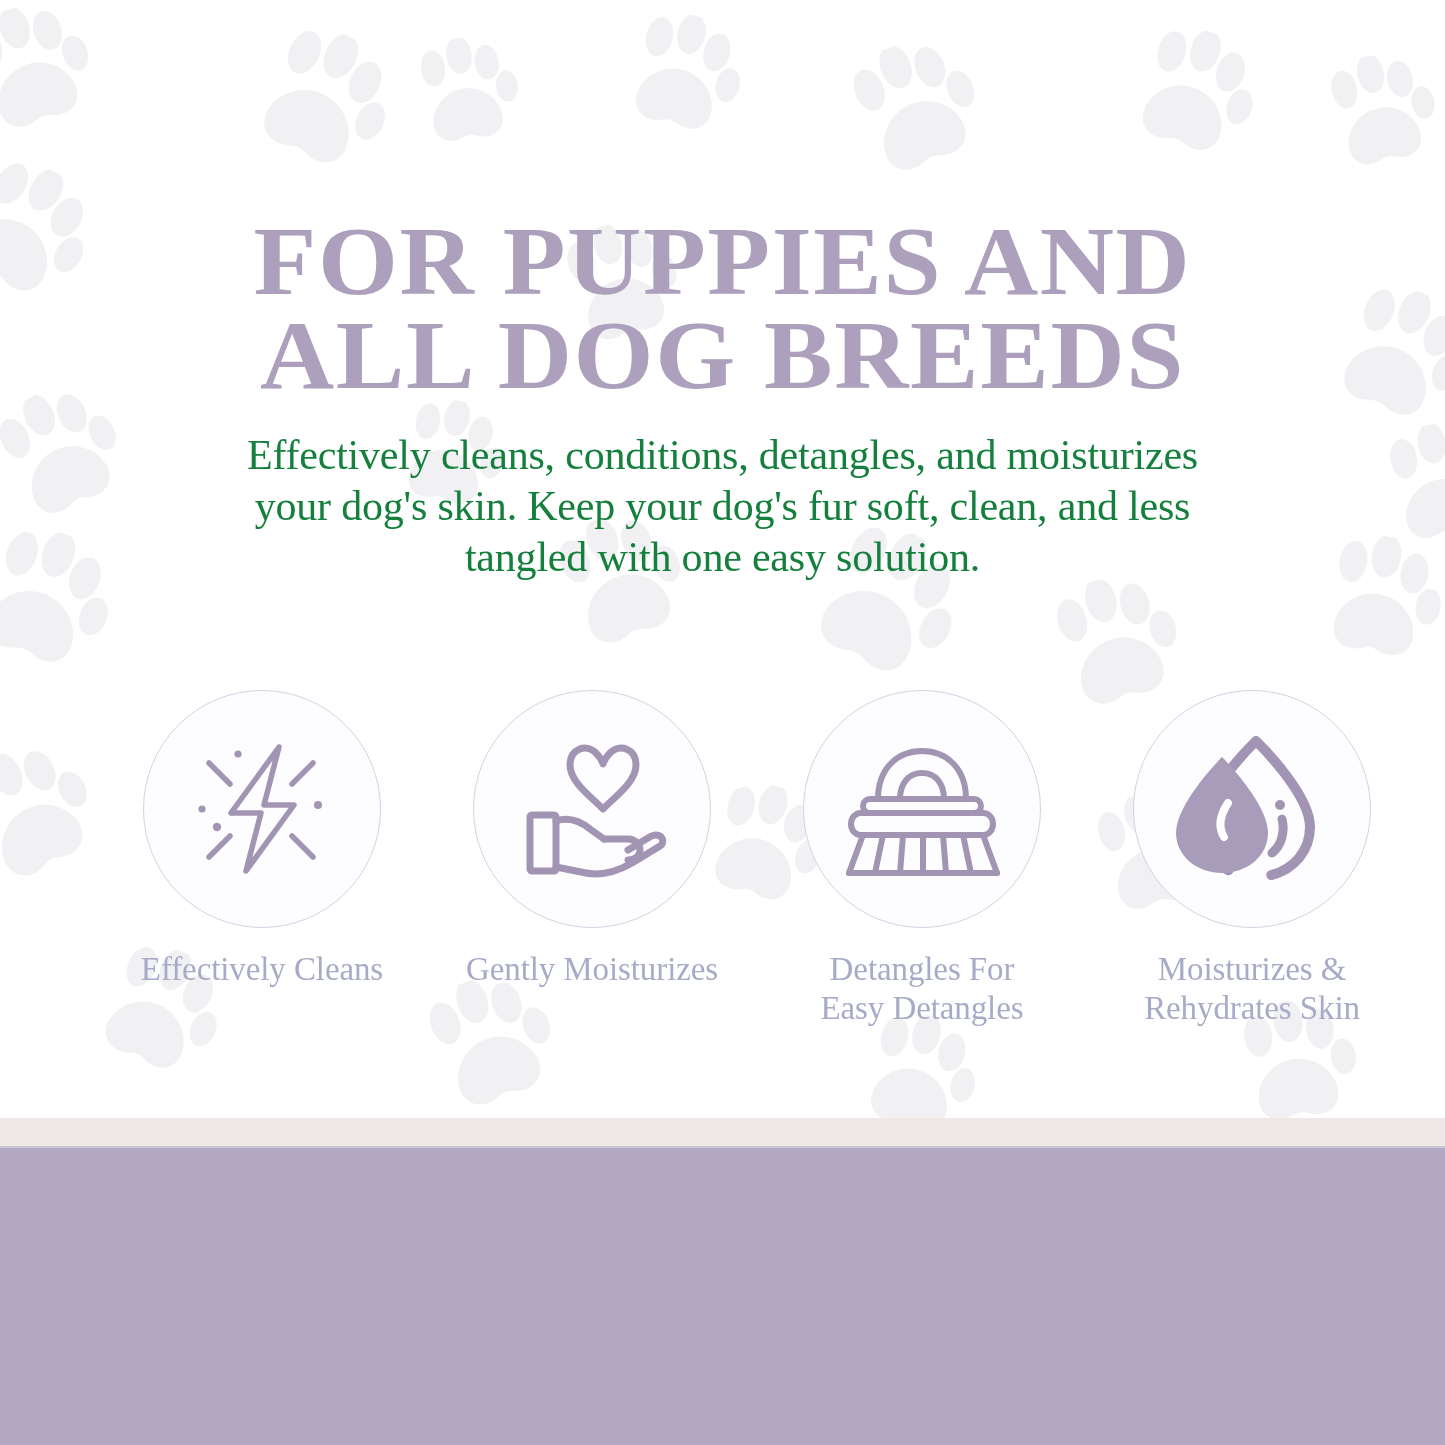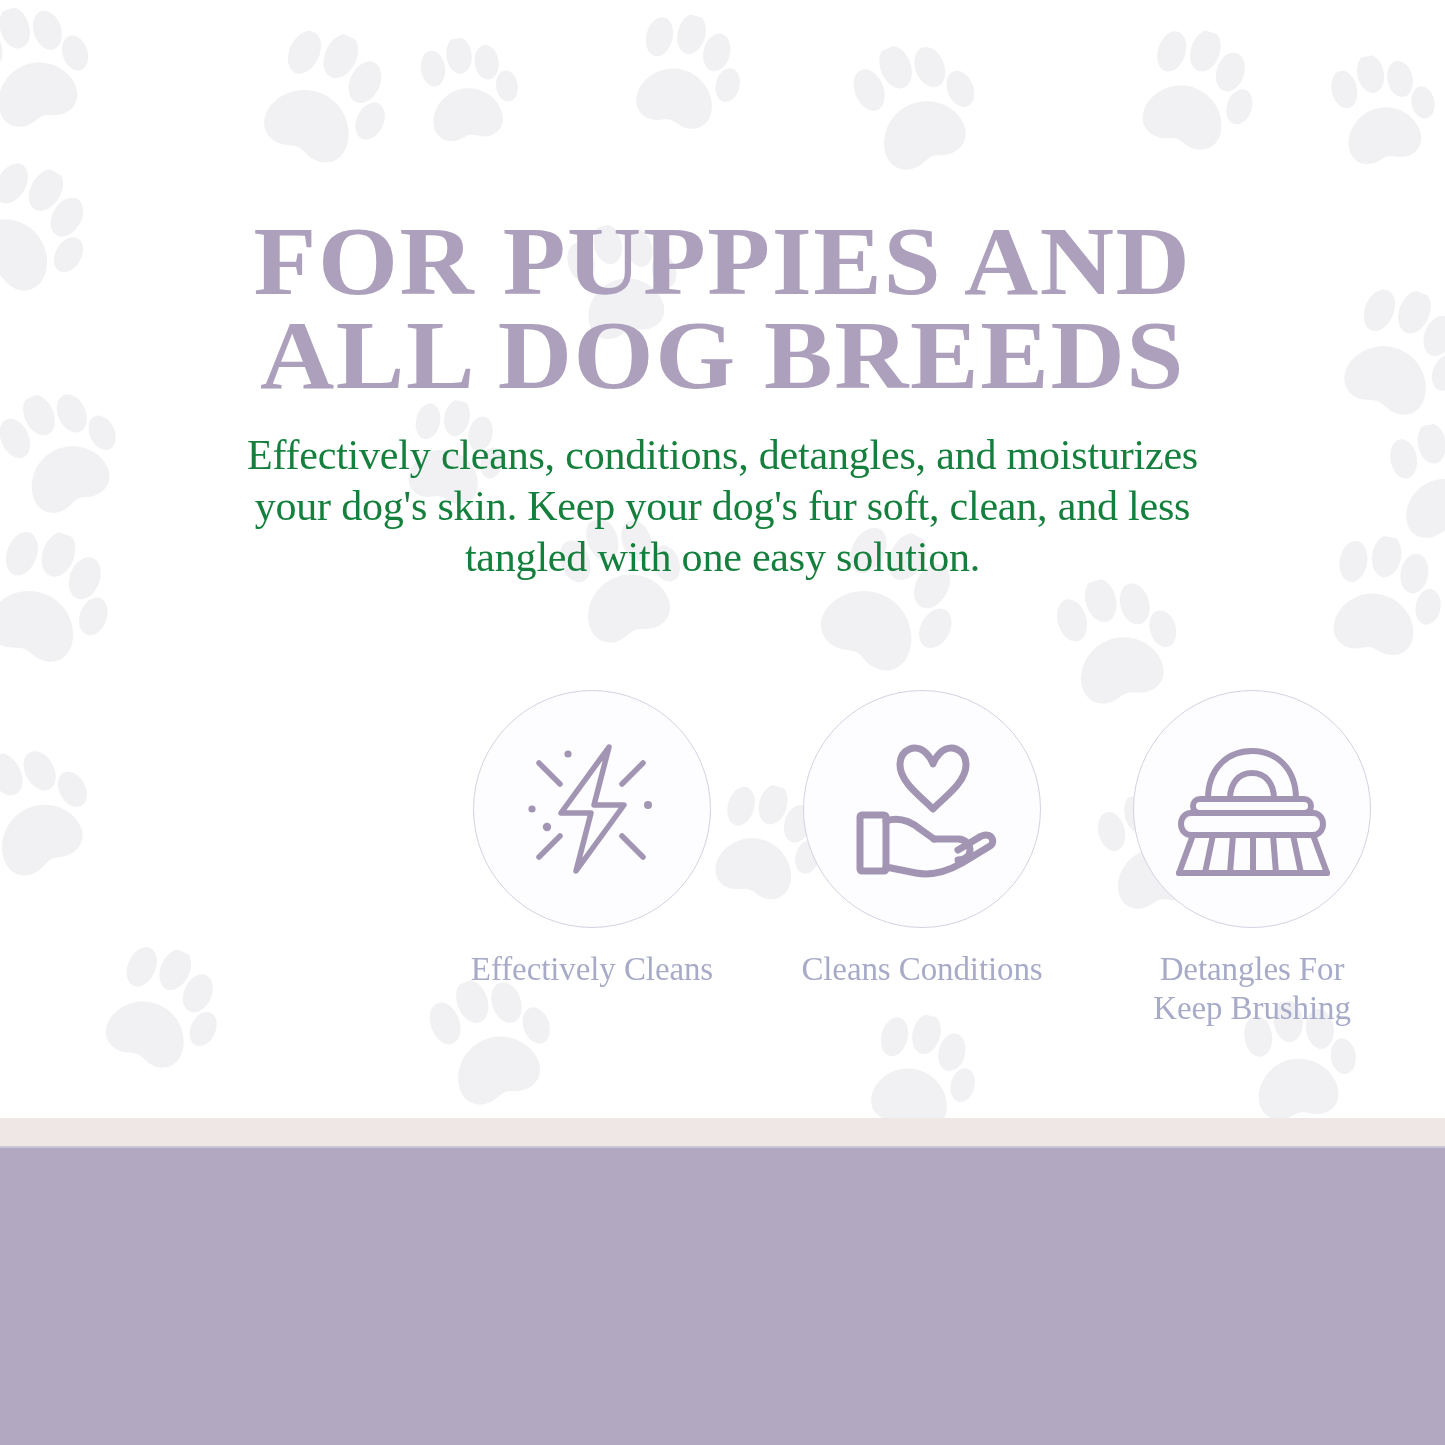--- a/index.html
+++ b/index.html
@@ -452,21 +452,21 @@
             <path d="M62 36 C62 20 78 14 88 24 C92 28 94 32 95 35 C96 32 98 28 102 24 C112 14 128 20 128 36 C128 54 104 70 95 80 C86 70 62 54 62 36 Z"></path>
 
             <rect x="22" y="86" width="26" height="56" rx="2"></rect>
 
             <path d="M48 92 C60 88 72 92 82 100 L96 110"></path>
             <path d="M96 110 L120 110 C128 110 132 116 132 121 C132 127 127 131 120 131"></path>
             <path d="M48 138 L78 144 C94 147 110 142 124 134 L152 117 C157 114 155 106 148 106 C146 106 143 107 140 109 L120 121"></path>
           </svg>
         </span>
       </div>
-      <div class="feature-label">Cleans Conditions</div>
+      <div class="feature-label">Gently Moisturizes</div>
     </div>
 
     <div class="feature">
       <div class="icon-circle">
         <span>
           <svg width="170" height="160" viewBox="0 0 170 160" fill="none" stroke="#a295b3" stroke-width="6" stroke-linecap="round" stroke-linejoin="round">
 
             <path d="M41 70 C41 40 60 22 85 22 C110 22 129 40 129 70"></path>
 
             <path d="M63 70 C63 54 72 44 85 44 C98 44 107 54 107 70"></path>
@@ -480,23 +480,42 @@
             <line x1="66" y1="106" x2="63" y2="144"></line>
             <line x1="86" y1="106" x2="86" y2="144"></line>
             <line x1="106" y1="106" x2="109" y2="144"></line>
             <line x1="126" y1="106" x2="134" y2="144"></line>
             <line x1="146" y1="106" x2="160" y2="144"></line>
             <line x1="12" y1="144" x2="160" y2="144"></line>
           </svg>
         </span>
       </div>
       <div class="feature-label">Detangles For
-Keep Brushing</div>
-    </div>
-
+Easy Detangles</div>
+    </div>
+
+    <div class="feature">
+      <div class="icon-circle">
+        <span>
+          <svg width="164" height="164" viewBox="0 0 164 164" fill="none">
+
+            <path d="M86 14 C86 14 140 66 140 100 C140 129 116 150 86 150 C56 150 32 129 32 100 C32 66 86 14 86 14 Z" stroke="#a295b3" stroke-width="10" stroke-linecap="round" stroke-linejoin="round" fill="none" stroke-dasharray="196 44" stroke-dashoffset="26"></path>
+
+            <path d="M112 92 C115 104 112 118 102 126" stroke="#a295b3" stroke-width="9" stroke-linecap="round" fill="none"></path>
+            <circle cx="110" cy="78" r="5" fill="#a295b3"></circle>
+
+            <path d="M52 30 C52 30 98 76 98 106 C98 129 77 146 52 146 C27 146 6 129 6 106 C6 76 52 30 52 30 Z" fill="#a89cbb"></path>
+
+            <path d="M58 76 C50 88 48 100 54 110" stroke="#ffffff" stroke-width="8" stroke-linecap="round" fill="none"></path>
+          </svg>
+        </span>
+      </div>
+      <div class="feature-label">Moisturizes &amp;
+Rehydrates Skin</div>
+    </div>
 
   </div>
 
   <div id="cream-band"></div>
   <div id="band-divider"></div>
   <div id="purple-band"></div>
 
 </div>
 
 </body></html>

